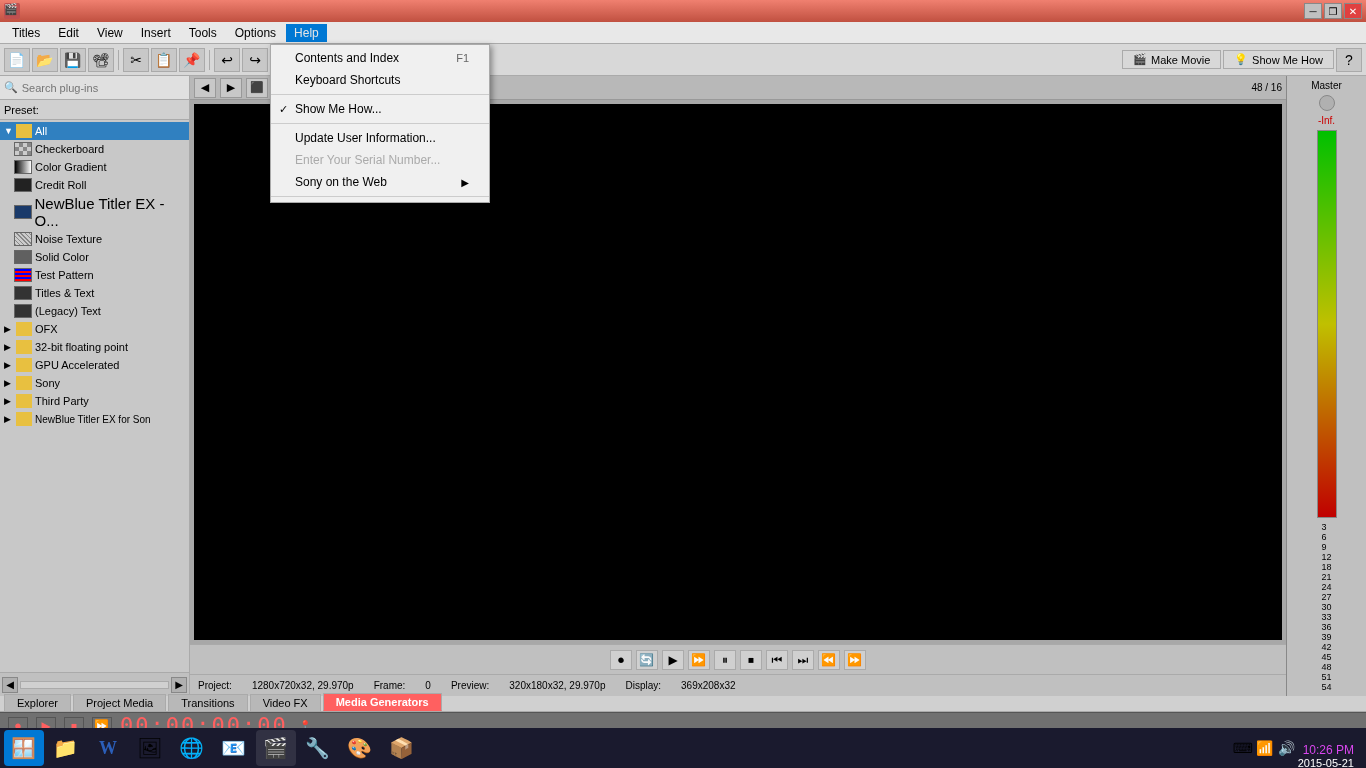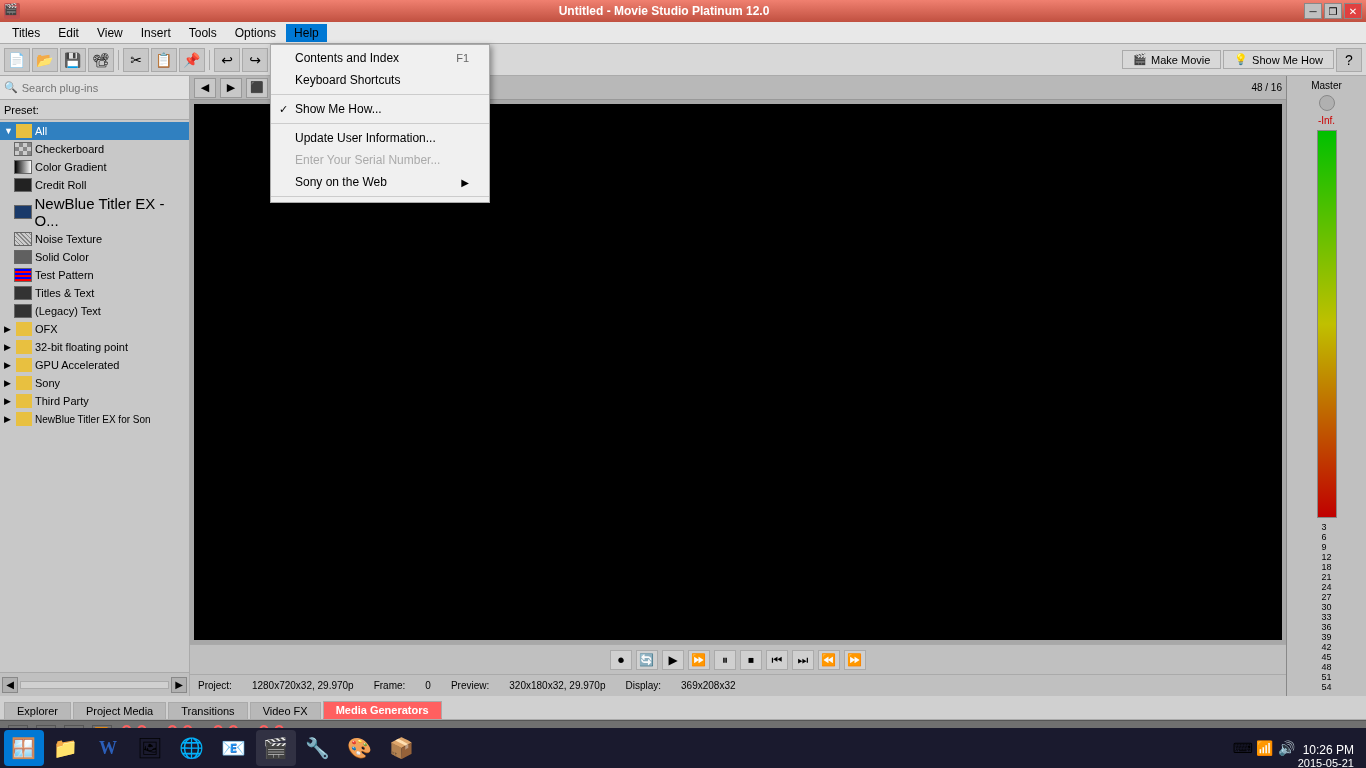--- a/index.html
+++ b/index.html
@@ -14,21 +14,21 @@
     #title-bar .win-controls { display: flex; gap: 2px; }
     .win-btn { width: 18px; height: 16px; background: #c0c0c0; border: 1px solid #888; font-size: 10px; display: flex; align-items: center; justify-content: center; cursor: pointer; }
     .win-btn.close { background: #e04040; color: #fff; }
 
     
     #menu-bar {
       height: 22px; background: #e8e8e8; border-bottom: 1px solid #aaa;
       display: flex; align-items: center; padding: 0 4px; gap: 2px;
     }
     .menu-item { padding: 2px 8px; cursor: pointer; font-size: 12px; }
-    .menu-item.help-active { background: #0078d4; color: #000000; }
+    .menu-item.help-active { background: #0078d4; color: #e5e5e5; }
 
     
     #toolbar {
       height: 32px; background: #d8d8d8; border-bottom: 1px solid #aaa;
       display: flex; align-items: center; padding: 0 4px; gap: 2px;
     }
     .tb-btn { width: 26px; height: 24px; background: #c8c8c8; border: 1px solid #aaa; cursor: pointer; display: flex; align-items: center; justify-content: center; font-size: 14px; }
     .tb-sep { width: 1px; height: 20px; background: #aaa; margin: 0 2px; }
     .make-movie-btn { padding: 2px 10px; background: #d8d8d8; border: 1px solid #aaa; cursor: pointer; display: flex; align-items: center; gap: 4px; font-size: 11px; }
     .show-how-btn { padding: 2px 10px; background: #d8d8d8; border: 1px solid #aaa; cursor: pointer; display: flex; align-items: center; gap: 4px; font-size: 11px; }
@@ -57,21 +57,21 @@
 
     
     #right-area { flex: 1; display: flex; }
     #preview-screen { flex: 1; background: #000; margin: 4px; }
     #playback-controls { height: 30px; background: #c0c0c0; border-top: 1px solid #aaa; display: flex; align-items: center; justify-content: center; gap: 4px; padding: 0 8px; }
     .play-btn { width: 22px; height: 20px; background: #d0d0d0; border: 1px solid #aaa; cursor: pointer; display: flex; align-items: center; justify-content: center; font-size: 12px; }
     #project-info { height: 22px; background: #c0c0c0; border-top: 1px solid #aaa; display: flex; align-items: center; padding: 0 8px; gap: 20px; font-size: 10px; }
     #master-panel { width: 80px; background: #c0c0c0; border-left: 1px solid #888; display: flex; flex-direction: column; }
 
     
-    #tabs-bar { height: 24px; background: #d0d0d0; border-bottom: 1px solid #aaa; display: flex; align-items: flex-end; padding: 0 4px; gap: 2px; }
+    #tabs-bar { height: 16px; background: #d0d0d0; border-bottom: 1px solid #aaa; display: flex; align-items: flex-end; padding: 0 4px; gap: 2px; }
     .tab { padding: 2px 12px; background: #b8b8b8; border: 1px solid #aaa; border-bottom: none; cursor: pointer; font-size: 11px; }
     .tab.active { background: #ff6060; color: #fff; font-weight: 600; border-bottom: 1px solid #ff6060; }
 
     
     #timeline-area { height: 245px; background: #808080; display: flex; flex-direction: column; border-top: 1px solid #555; }
     #timeline-header { height: 26px; background: #707070; border-bottom: 1px solid #555; display: flex; align-items: center; gap: 8px; padding: 0 8px; font-size: 10px; color: #ff6060; }
     #time-display { font-size: 22px; color: #ff6060; font-family: monospace; letter-spacing: 2px; }
     #timeline-tracks { flex: 1; display: flex; }
     #track-headers { width: 235px; background: #909090; border-right: 1px solid #555; display: flex; flex-direction: column; }
     .track-header { height: 65px; border-bottom: 1px solid #666; display: flex; align-items: center; padding: 4px; gap: 4px; }
@@ -100,21 +100,20 @@
 
     #preview-top-bar { height: 24px; background: #b8b8b8; border-bottom: 1px solid #999; display: flex; align-items: center; padding: 0 4px; gap: 4px; font-size: 10px; }
     .small-icon-btn { width: 22px; height: 20px; background: #c8c8c8; border: 1px solid #999; display: flex; align-items: center; justify-content: center; cursor: pointer; font-size: 11px; }
     .preview-select { height: 20px; font-size: 10px; background: #d8d8d8; border: 1px solid #999; }
   </style>
 </head>
 <body>
 
 <div id="title-bar">
   <div style="width:16px;height:16px;background:#c05050;border-radius:2px;margin-right:4px;">🎬</div>
-  <div class="title">Untitled - Movie Studio Platinum 12.0</div>
   <div class="win-controls">
     <div class="win-btn">─</div>
     <div class="win-btn">❒</div>
     <div class="win-btn close">✕</div>
   </div>
 </div>
 
 <div id="menu-bar">
   <div class="menu-item">Titles</div>
   <div class="menu-item">Edit</div>
@@ -414,21 +413,21 @@
   <div class="taskbar-item">🔧</div>
   <div class="taskbar-item">🎨</div>
   <div class="taskbar-item">📦</div>
   <div style="flex:1;"></div>
   <div style="display:flex;gap:4px;align-items:center;">
     <span style="font-size:14px;">⌨</span>
     <span style="font-size:14px;">📶</span>
     <span style="font-size:14px;">🔊</span>
   </div>
   <div class="taskbar-time">
-    <div style="color:#ffffff;font-size:12px;margin-top:15px;">10:26 PM</div>
+    <div style="color:#d946ef;font-size:12px;margin-top:15px;">10:26 PM</div>
     <div style="color:#fff;font-size:11px;">2015-05-21</div>
   </div>
 </div>
 
 <div id="help-dropdown">
   <div class="dd-item">
     <span>Contents and Index</span>
     <span class="shortcut">F1</span>
   </div>
   <div class="dd-item">

